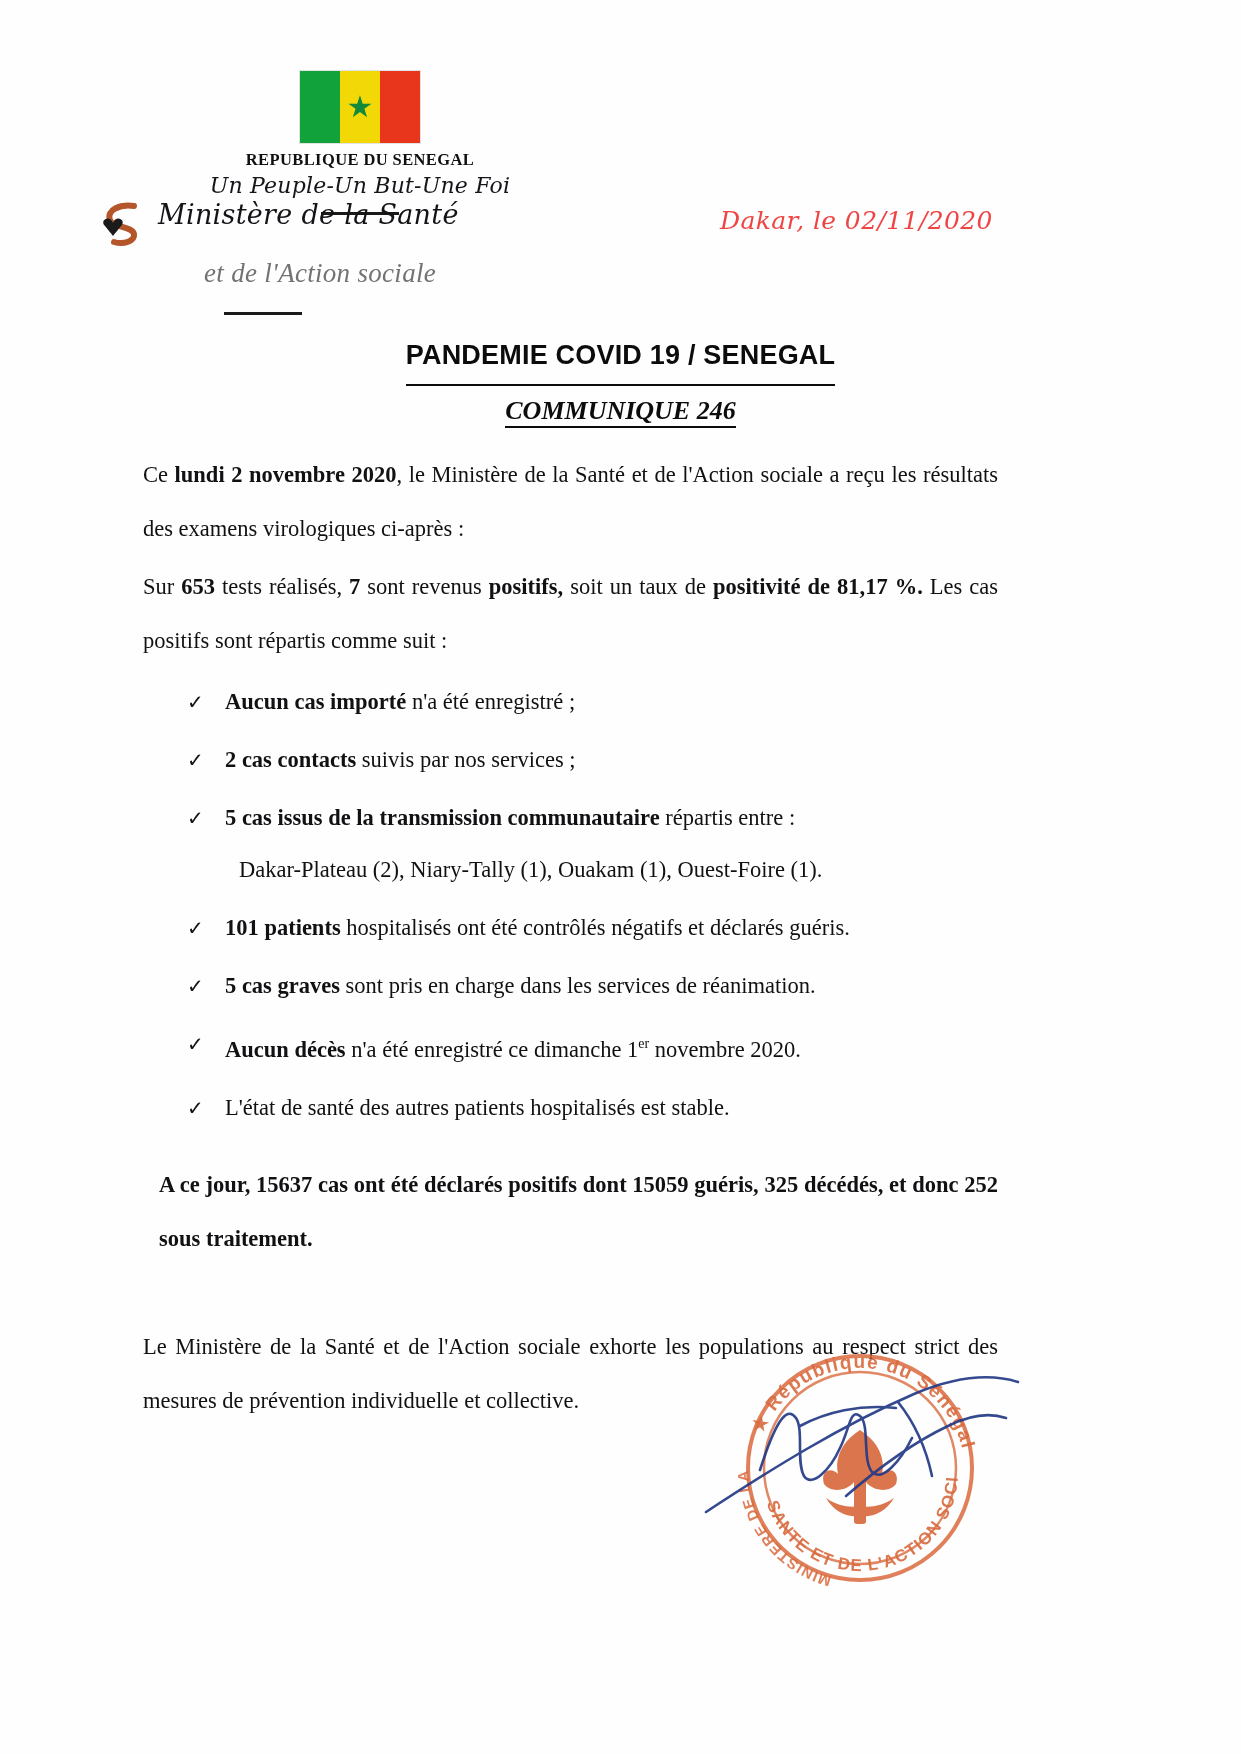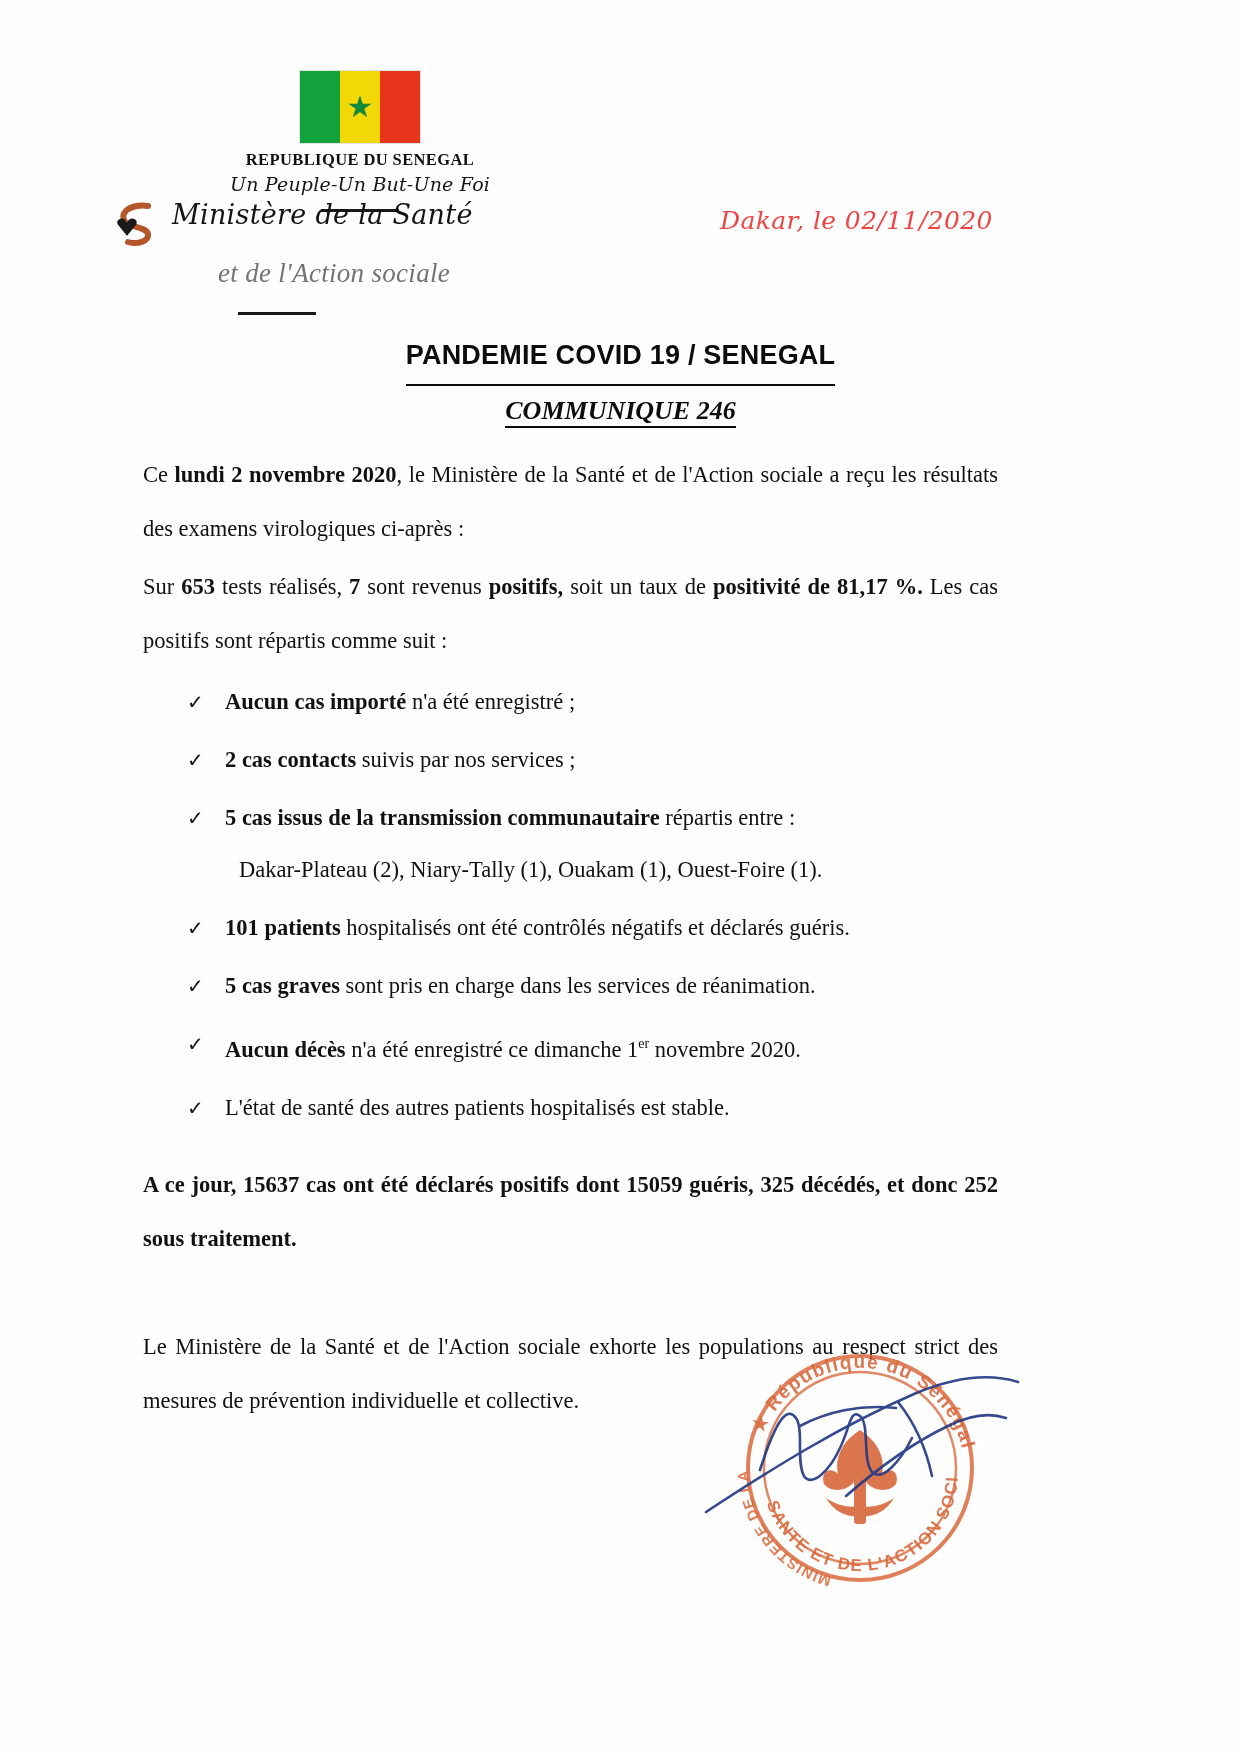--- a/index.html
+++ b/index.html
@@ -52,36 +52,36 @@
     font-family: Liberation Serif, serif;
     font-weight: bold;
     font-size: 16.5px;
     letter-spacing: 0.4px;
     color: #101010;
   }
   .motto {
     margin-top: 3px;
     font-family: "DejaVu Serif", "Liberation Serif", serif;
     font-style: italic;
-    font-size: 19px;
+    font-size: 22px;
     color: #15151a;
     letter-spacing: 0.2px;
   }
   .rule {
     width: 78px;
     height: 3px;
     background: #1a1a1a;
     margin: 14px auto 0 auto;
   }
 
   
   .ministry {
     position: absolute;
     top: 196px;
-    left: 108px;
+    left: 94px;
     width: 470px;
   }
   .ministry-row {
     display: flex;
     align-items: flex-start;
     gap: 10px;
   }
   .ministry-logo {
     width: 54px;
     height: 54px;
@@ -205,20 +205,21 @@
   }
   .gap-after { margin-bottom: 30px; }
   sup { font-size: 0.62em; vertical-align: super; }
 
   .summary {
     margin-top: 26px;
     font-weight: bold;
     text-align: justify;
     line-height: 54px;
     font-size: 22.5px;
+    margin-left: 16px;
   }
   .closing {
     margin-top: 54px;
     text-align: justify;
     line-height: 54px;
     font-size: 22.5px;
   }
 
   
   .stamp {

